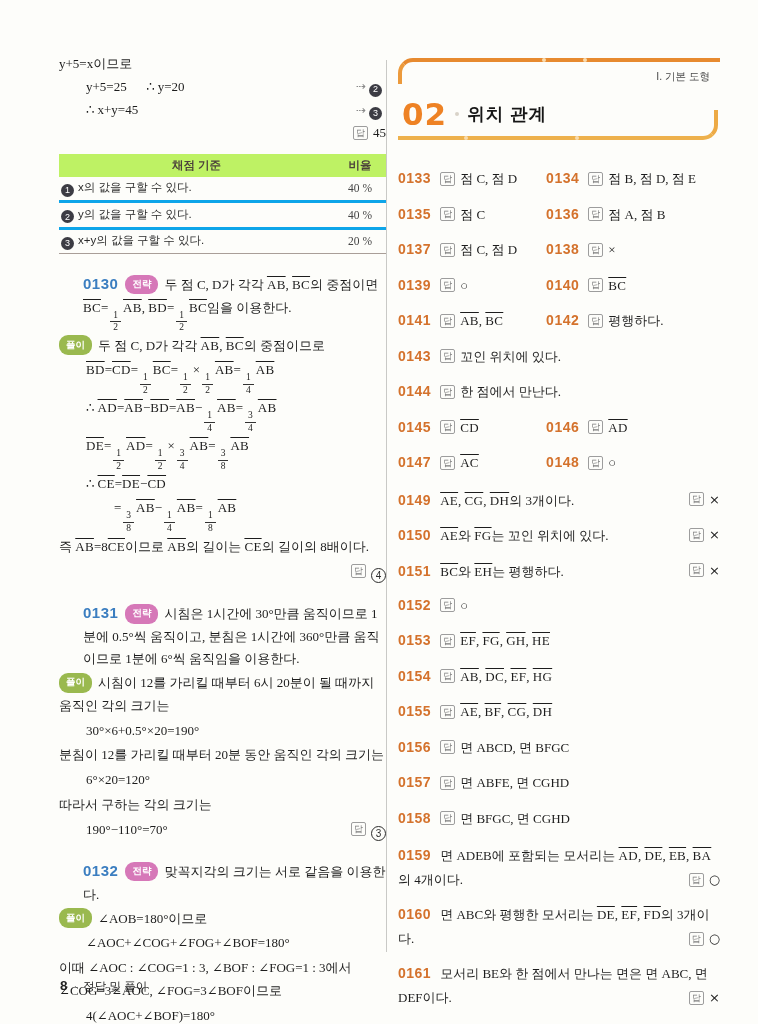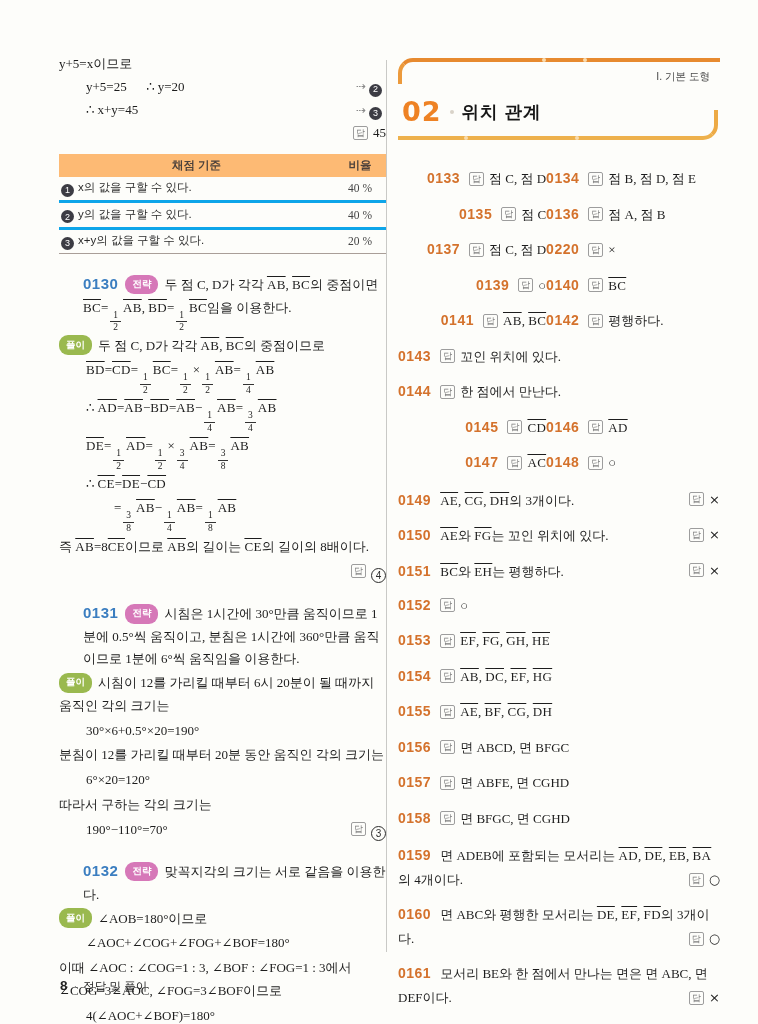--- a/index.html
+++ b/index.html
@@ -39,21 +39,21 @@
   .flexline { display:flex; justify-content:space-between; align-items:center; }
   .ind0{ margin-left:0; } .ind1{ margin-left:27px; } .ind2{ margin-left:55px; }
   .tag { color:#333; font-size:12px; white-space:nowrap;
          font-family:"DejaVu Sans",sans-serif; }
   .tag .arr { color:#8a8a8a; letter-spacing:-1px; margin-right:4px; }
   .ansline { text-align:right; margin:2px 0 4px; }
   .ansline .av { font-size:13px; }
 
   table.grading { width:100%; border-collapse:collapse; margin:10px 0 14px;
          font-family:"Liberation Sans","DejaVu Sans",sans-serif; }
-  table.grading th { background:#fdba74; color:#4c413b; font-size:11.5px;
+  table.grading th { background:#bef264; color:#4c413b; font-size:11.5px;
          font-weight:bold; padding:4px 6px; }
   table.grading th:last-child { width:52px; }
   table.grading td { font-size:11.5px; color:#2b2b2b; padding:3.5px 2px;
          border-bottom:3px solid #0ea5e9; }
   table.grading td:last-child { text-align:center; color:#444;font-family:Liberation Serif, serif; }
   table.grading tr:last-child td { border-bottom:1px solid #a99e98; }
 
   .problem { margin-top:17px; }
   .phead { line-height:1.7; margin-bottom:2px;margin-left:24px; }
   .pnum { color:#3b7ec0; font-weight:bold; font-size:15px; margin-right:7px;
@@ -79,29 +79,29 @@
              border-top-left-radius:15px; }
   .orn-bottom { position:absolute; left:0; right:2px; bottom:6px; height:30px;
              border-bottom:4px solid #eeb14c; border-right:4px solid #edaa45;
              border-bottom-right-radius:15px; }
   .dot { position:absolute; width:4px; height:4px; border-radius:50%; background:#f8dcae; }
   .orn-top .d1 { top:-4px; left:44%; } .orn-top .d2 { top:-4px; left:57%; }
   .orn-bottom .d3 { bottom:-4px; left:21%; } .orn-bottom .d4 { bottom:-4px; left:56%; }
   .chapter { position:absolute; top:12px; right:10px; font-size:10.5px; color:#4a4a4a;
              font-family:"Liberation Sans","DejaVu Sans",sans-serif; }
   .title-row { position:absolute; left:4px; top:38px; display:flex; align-items:center; }
-  .unit-no { color:#ee8224; font-weight:bold; font-size:27px; letter-spacing:1px;
+  .unit-no { color:#ee8224; font-weight:bold; font-size:31px; letter-spacing:1px;
              font-family:"DejaVu Sans",sans-serif; }
   .tdot { width:4px; height:4px; background:#d9d3c8; border-radius:50%; margin:0 8px; }
   .unit-title { font-size:17.5px; font-weight:bold; color:#161616; letter-spacing:1px;
              font-family:"Liberation Sans","DejaVu Sans",sans-serif; }
 
   .answers { display:flex; flex-wrap:wrap; }
   .aitem { margin-bottom:14.5px; line-height:1.5; }
-  .aitem.h1 { width:46%;text-align:right; } .aitem.h2 { width:54%; } .aitem.full { width:100%; }
+  .aitem.h1 { width:46%; } .aitem.h2 { width:54%; } .aitem.full { width:100%; }
   .pnum-o { color:#d4722c; font-weight:bold; font-size:14px; margin-right:9px;
             font-family:"Liberation Sans","DejaVu Sans",sans-serif; letter-spacing:.5px; }
   .stmt { line-height:1.8; margin-bottom:10.5px; }
   .aright { float:right; white-space:nowrap; }
   .sym { font-family:"DejaVu Sans",sans-serif; }
 </style>
 </head>
 <body>
 
 <div class="page">
@@ -260,21 +260,21 @@
         <span class="tdot"></span>
         <span class="unit-title">위치 관계</span>
       </div>
     </header>
     <div class="answers" id="answers">
         <div class="aitem h1"><span class="pnum-o">0133</span><span class="abox">답</span><span>점 C, 점 D</span></div>
         <div class="aitem h2"><span class="pnum-o">0134</span><span class="abox">답</span><span>점 B, 점 D, 점 E</span></div>
         <div class="aitem h1"><span class="pnum-o">0135</span><span class="abox">답</span><span>점 C</span></div>
         <div class="aitem h2"><span class="pnum-o">0136</span><span class="abox">답</span><span>점 A, 점 B</span></div>
         <div class="aitem h1"><span class="pnum-o">0137</span><span class="abox">답</span><span>점 C, 점 D</span></div>
-        <div class="aitem h2"><span class="pnum-o">0220</span><span class="abox">답</span><span>×</span></div>
+        <div class="aitem h2"><span class="pnum-o">0138</span><span class="abox">답</span><span>×</span></div>
         <div class="aitem h1"><span class="pnum-o">0139</span><span class="abox">답</span><span>○</span></div>
         <div class="aitem h2"><span class="pnum-o">0140</span><span class="abox">답</span><span><span class="ov">BC</span></span></div>
         <div class="aitem h1"><span class="pnum-o">0141</span><span class="abox">답</span><span><span class="ov">AB</span>, <span class="ov">BC</span></span></div>
         <div class="aitem h2"><span class="pnum-o">0142</span><span class="abox">답</span><span>평행하다.</span></div>
         <div class="aitem full"><span class="pnum-o">0143</span><span class="abox">답</span><span>꼬인 위치에 있다.</span></div>
         <div class="aitem full"><span class="pnum-o">0144</span><span class="abox">답</span><span>한 점에서 만난다.</span></div>
         <div class="aitem h1"><span class="pnum-o">0145</span><span class="abox">답</span><span><span class="ov">CD</span></span></div>
         <div class="aitem h2"><span class="pnum-o">0146</span><span class="abox">답</span><span><span class="ov">AD</span></span></div>
         <div class="aitem h1"><span class="pnum-o">0147</span><span class="abox">답</span><span><span class="ov">AC</span></span></div>
         <div class="aitem h2"><span class="pnum-o">0148</span><span class="abox">답</span><span>○</span></div>

